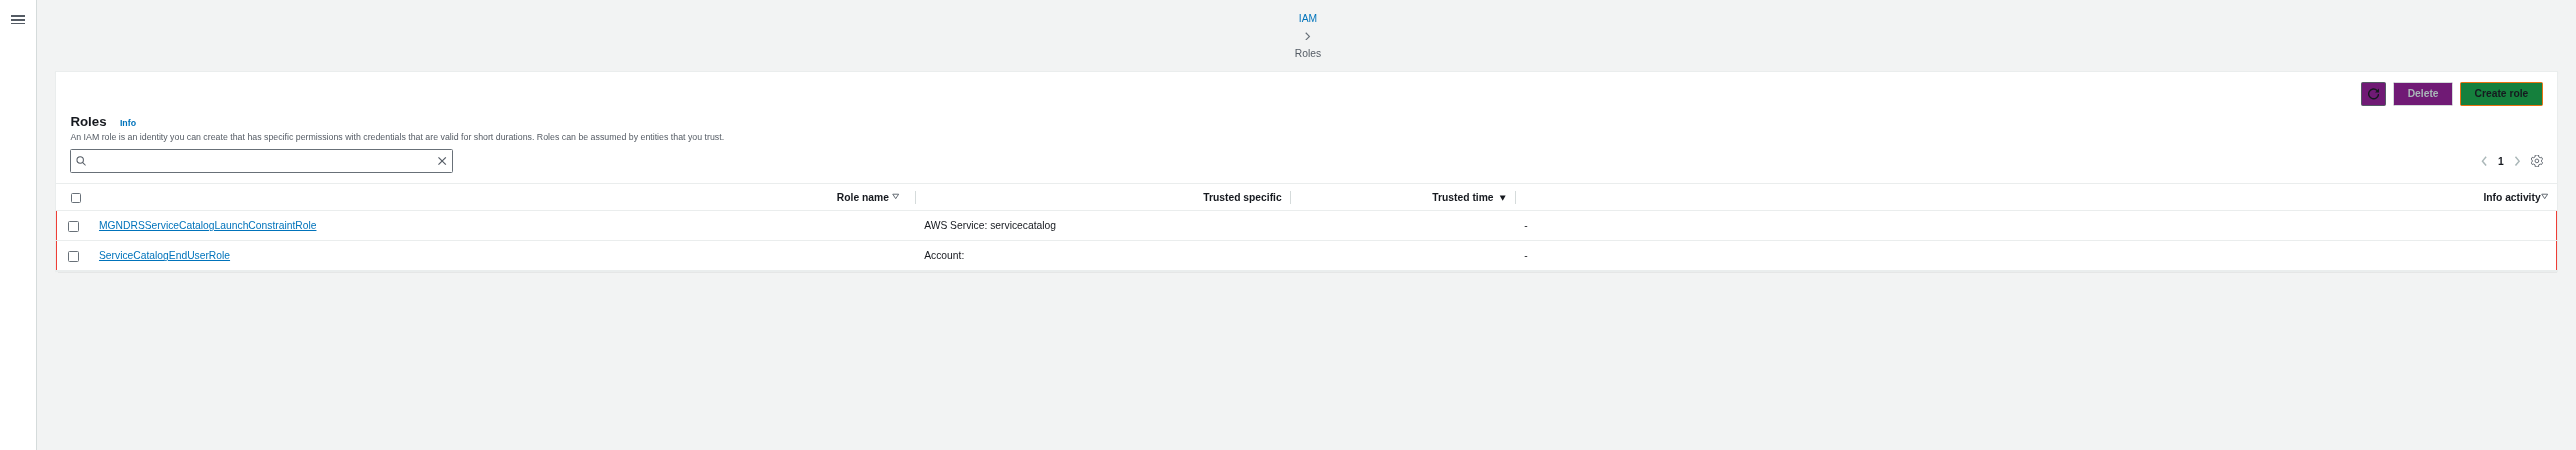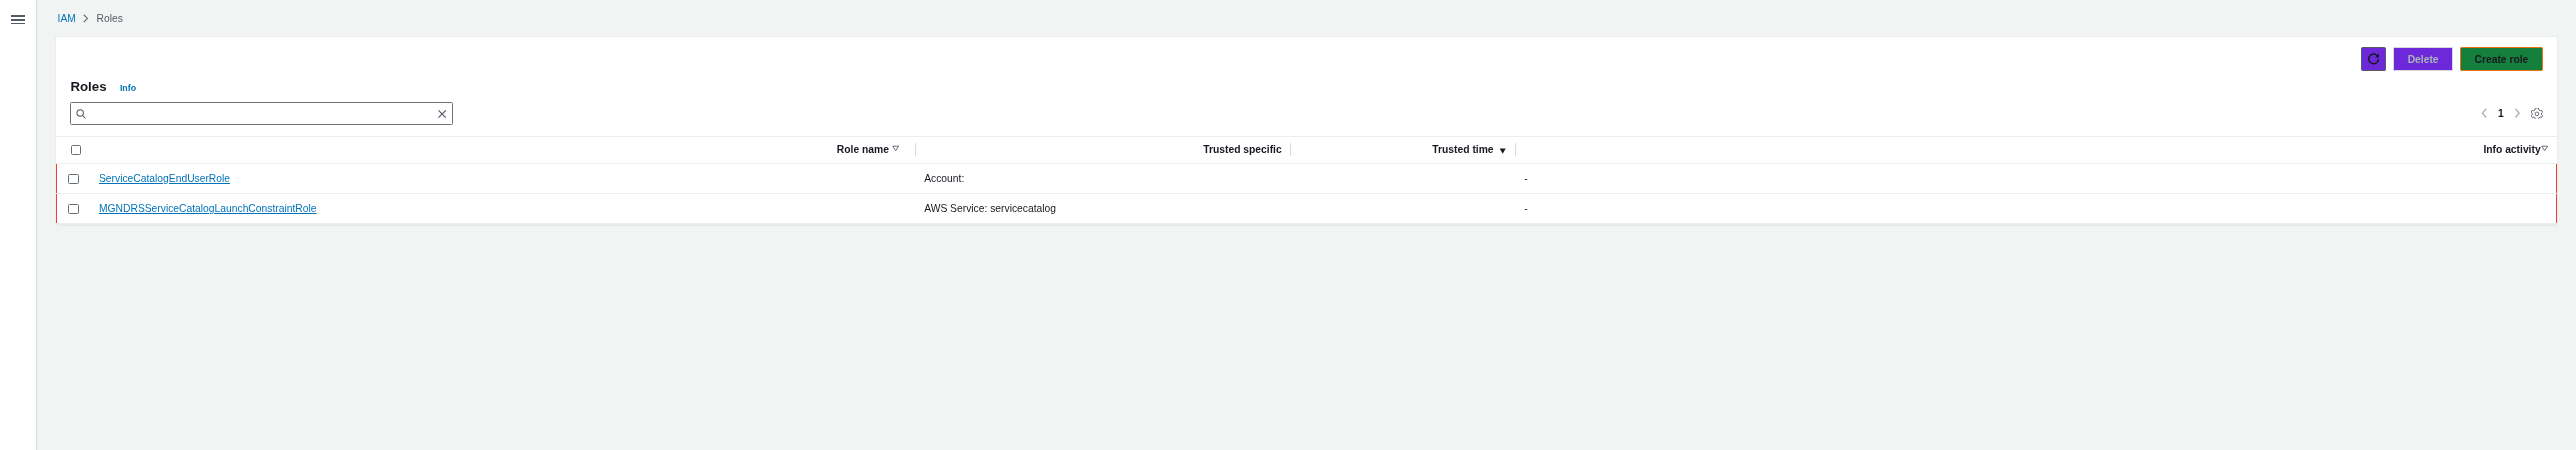--- a/index.html
+++ b/index.html
@@ -35,20 +35,21 @@
     flex: 1;
     padding: 13.3px 17.7px;
   }
   .breadcrumb {
     display: flex;
     align-items: center;
     gap: 7.4px;
     font-size: 10.3px;
     margin-bottom: 11.8px;
     padding-left: 2.9px;
+    flex-direction: column;
   }
   .breadcrumb a {
     color: #0073bb;
     text-decoration: none;
   }
   .breadcrumb-sep {
     color: #687078;
     font-size: 8.8px;
   }
   .breadcrumb-current {
@@ -90,21 +91,21 @@
     display: flex;
     gap: 7.4px;
     align-items: center;
   }
   .btn {
     font-size: 10.3px;
     font-weight: 700;
     padding: 4.4px 13.3px;
     border-radius: 1.5px;
     cursor: pointer;
-    background: #6d28d9;
+    background: #701a75;
     border: 0.7px solid #545b64;
     height: 23.6px;
     display: inline-flex;
     align-items: center;
     justify-content: center;
   }
   .btn.icon-only {
     padding: 4.4px 5.9px;
     width: 25px;
   }
@@ -255,20 +256,21 @@
     </div>
 
     <div class="panel">
 
       <div class="panel-header">
         <div>
           <div class="panel-title-row">
             <div class="panel-title">Roles</div>
             <a href="#" class="info-link">Info</a>
           </div>
+          <div class="panel-desc">An IAM role is an identity you can create that has specific permissions with credentials that are valid for short durations. Roles can be assumed by entities that you trust.</div>
         </div>
         <div class="header-actions">
           <button class="btn icon-only">
             <svg width="11.8" height="11.8" viewBox="0 0 16 16">
                 <path d="M13.6 2.3A8 8 0 1 0 16 8h-2a6 6 0 1 1-1.8-4.3L10 6h6V0l-2.4 2.3z" fill="#16191f"></path>
               </svg>
           </button>
           <button class="btn disabled">Delete</button>
           <button class="btn primary">Create role</button>
         </div>
@@ -352,31 +354,31 @@
                 <svg width="7.4" height="7.4" viewBox="0 0 10 10">
                     <path d="M1 3h8L5 9z" fill="none" stroke="#545b64" stroke-width="1.2"></path>
                   </svg>
               </span>
             </th>
           </tr>
         </thead>
         <tbody class="highlight-box">
           <tr>
             <td class="chk-cell"><span class="chk"></span></td>
+            <td><a href="#" class="rowlink">MGNDRSServiceCatalogLaunchConstraintRole</a></td>
+            <td>AWS Service: servicecatalog</td>
+            <td></td>
+            <td>-</td>
+          </tr>
+          <tr>
+            <td class="chk-cell"><span class="chk"></span></td>
             <td><a href="#" class="rowlink">ServiceCatalogEndUserRole</a></td>
             <td>Account:</td>
             <td></td>
             <td>-</td>
           </tr>
-          <tr>
-            <td class="chk-cell"><span class="chk"></span></td>
-            <td><a href="#" class="rowlink">MGNDRSServiceCatalogLaunchConstraintRole</a></td>
-            <td>AWS Service: servicecatalog</td>
-            <td></td>
-            <td>-</td>
-          </tr>
         </tbody>
       </table>
 
     </div>
   </div>
 </div>
 
 
 </body></html>

